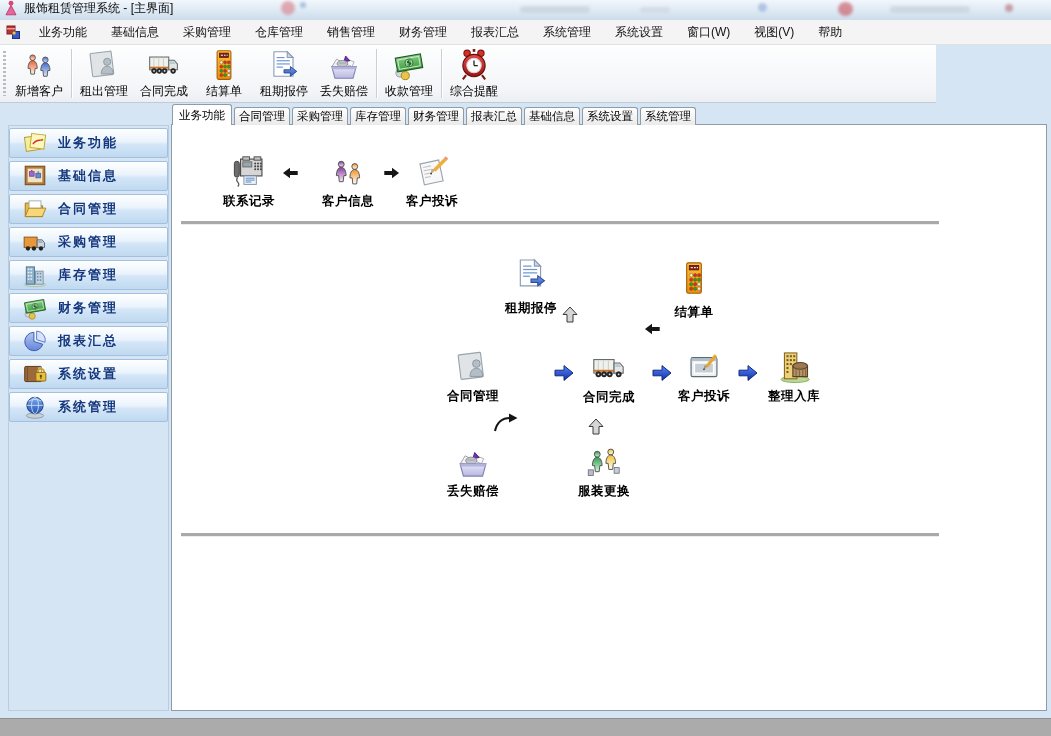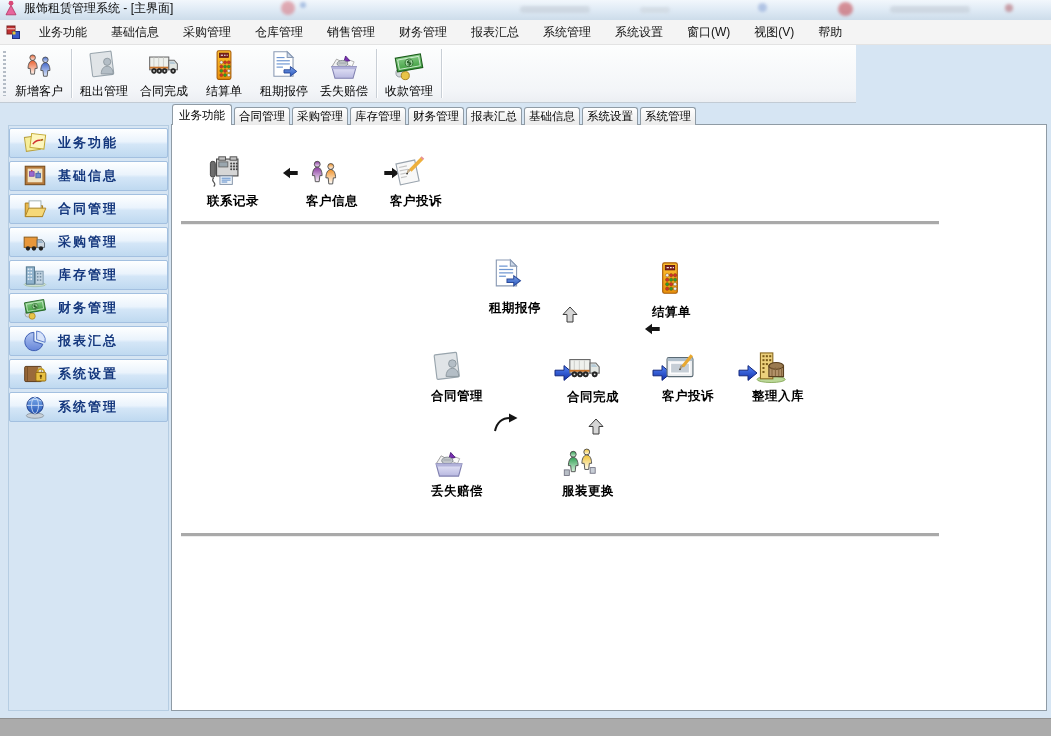--- a/index.html
+++ b/index.html
@@ -19,21 +19,21 @@
   .title-text{font-size:12px;color:#0a0a0a;margin-left:6px;white-space:nowrap;z-index:2}
   
   .menubar{
     position:absolute;left:0;top:20px;width:1051px;height:24px;background:#f4f4f4;
     border-bottom:1px solid #e3e3e3;display:flex;align-items:center;font-size:12px;color:#111;
   }
   .mdi-icon{width:16px;height:16px;margin:0 6px 0 5px;flex:none}
   .menu-item{padding:4px 12px;white-space:nowrap;cursor:default}
   
   .toolbar{
-    position:absolute;left:0;top:45px;width:856px;height:57px;
+    position:absolute;left:0;top:45px;width:936px;height:57px;
     background:linear-gradient(180deg,#fdfefe 0%,#f3f5f8 80%,#eceff3 100%);
     border-bottom:1px solid #c2cbd4;display:flex;align-items:stretch;
   }
   .grip{width:3px;margin:6px 3px 6px 3px;
     background-image:repeating-linear-gradient(180deg,#b4bcc6 0 2px,transparent 2px 4px)}
   .tbtn{display:flex;flex-direction:column;align-items:center;padding:3px 5px 2px;min-width:50px;cursor:default}
   .ticon{width:34px;height:34px;flex:none}
   .tlabel{font-size:12px;color:#000;margin-top:1px;white-space:nowrap}
   .tsep{width:1px;background:#c9cfd6;box-shadow:1px 0 0 #ffffff;margin:4px 2px}
   
@@ -55,21 +55,21 @@
     height:17px;line-height:17px;padding:0 4px;font-size:11.5px;color:#000;white-space:nowrap;
     background:linear-gradient(180deg,#ffffff,#eaeaea);
     border:1px solid #8f9ba5;border-bottom:none;border-radius:3px 3px 0 0;margin-right:2px;cursor:pointer;
   }
   .tab.active{height:20px;line-height:20px;background:#ffffff;position:relative;z-index:5;padding:0 6px}
   .content{
     position:absolute;left:0;top:19px;width:876px;height:587px;box-sizing:border-box;
     background:#ffffff;border:1px solid #8f9ba5;z-index:1;
   }
   
-  .dnode{position:absolute;width:84px;margin-left:-42px;display:flex;flex-direction:column;cursor:pointer}
+  .dnode{position:absolute;width:84px;margin-left:-42px;display:flex;flex-direction:column;align-items:center;cursor:pointer}
   .nicon{width:36px;height:36px}
   .nlabel{font-size:12.5px;font-weight:bold;color:#000;margin-top:3px;letter-spacing:.5px;white-space:nowrap}
   .gap8 .nlabel{margin-top:8px}
   .divider{position:absolute;left:9px;width:758px;height:3px;background:#a9a9a9;border-bottom:1px solid #ededed}
   .darrow{position:absolute}
   
   .bottombar{position:absolute;left:0;top:718px;width:1051px;height:18px;background:#ababab;border-top:1px solid #8f8f8f}
 </style>
 </head>
 <body>
@@ -499,20 +499,26 @@
     <span class="tlabel">丢失赔偿</span>
   </div>
   <div class="tsep"></div>
   <div class="tbtn">
     <svg class="ticon">
         <use href="#s-money"></use>
       </svg>
     <span class="tlabel">收款管理</span>
   </div>
   <div class="tsep"></div>
+  <div class="tbtn">
+    <svg class="ticon">
+        <use href="#s-alarm"></use>
+      </svg>
+    <span class="tlabel">综合提醒</span>
+  </div>
 </div>
 
 <div class="sidebar">
   <div class="side-btn">
     <svg class="sicon">
         <use href="#s-notes"></use>
       </svg>
     <span class="slabel">业务功能</span>
   </div>
   <div class="side-btn">

